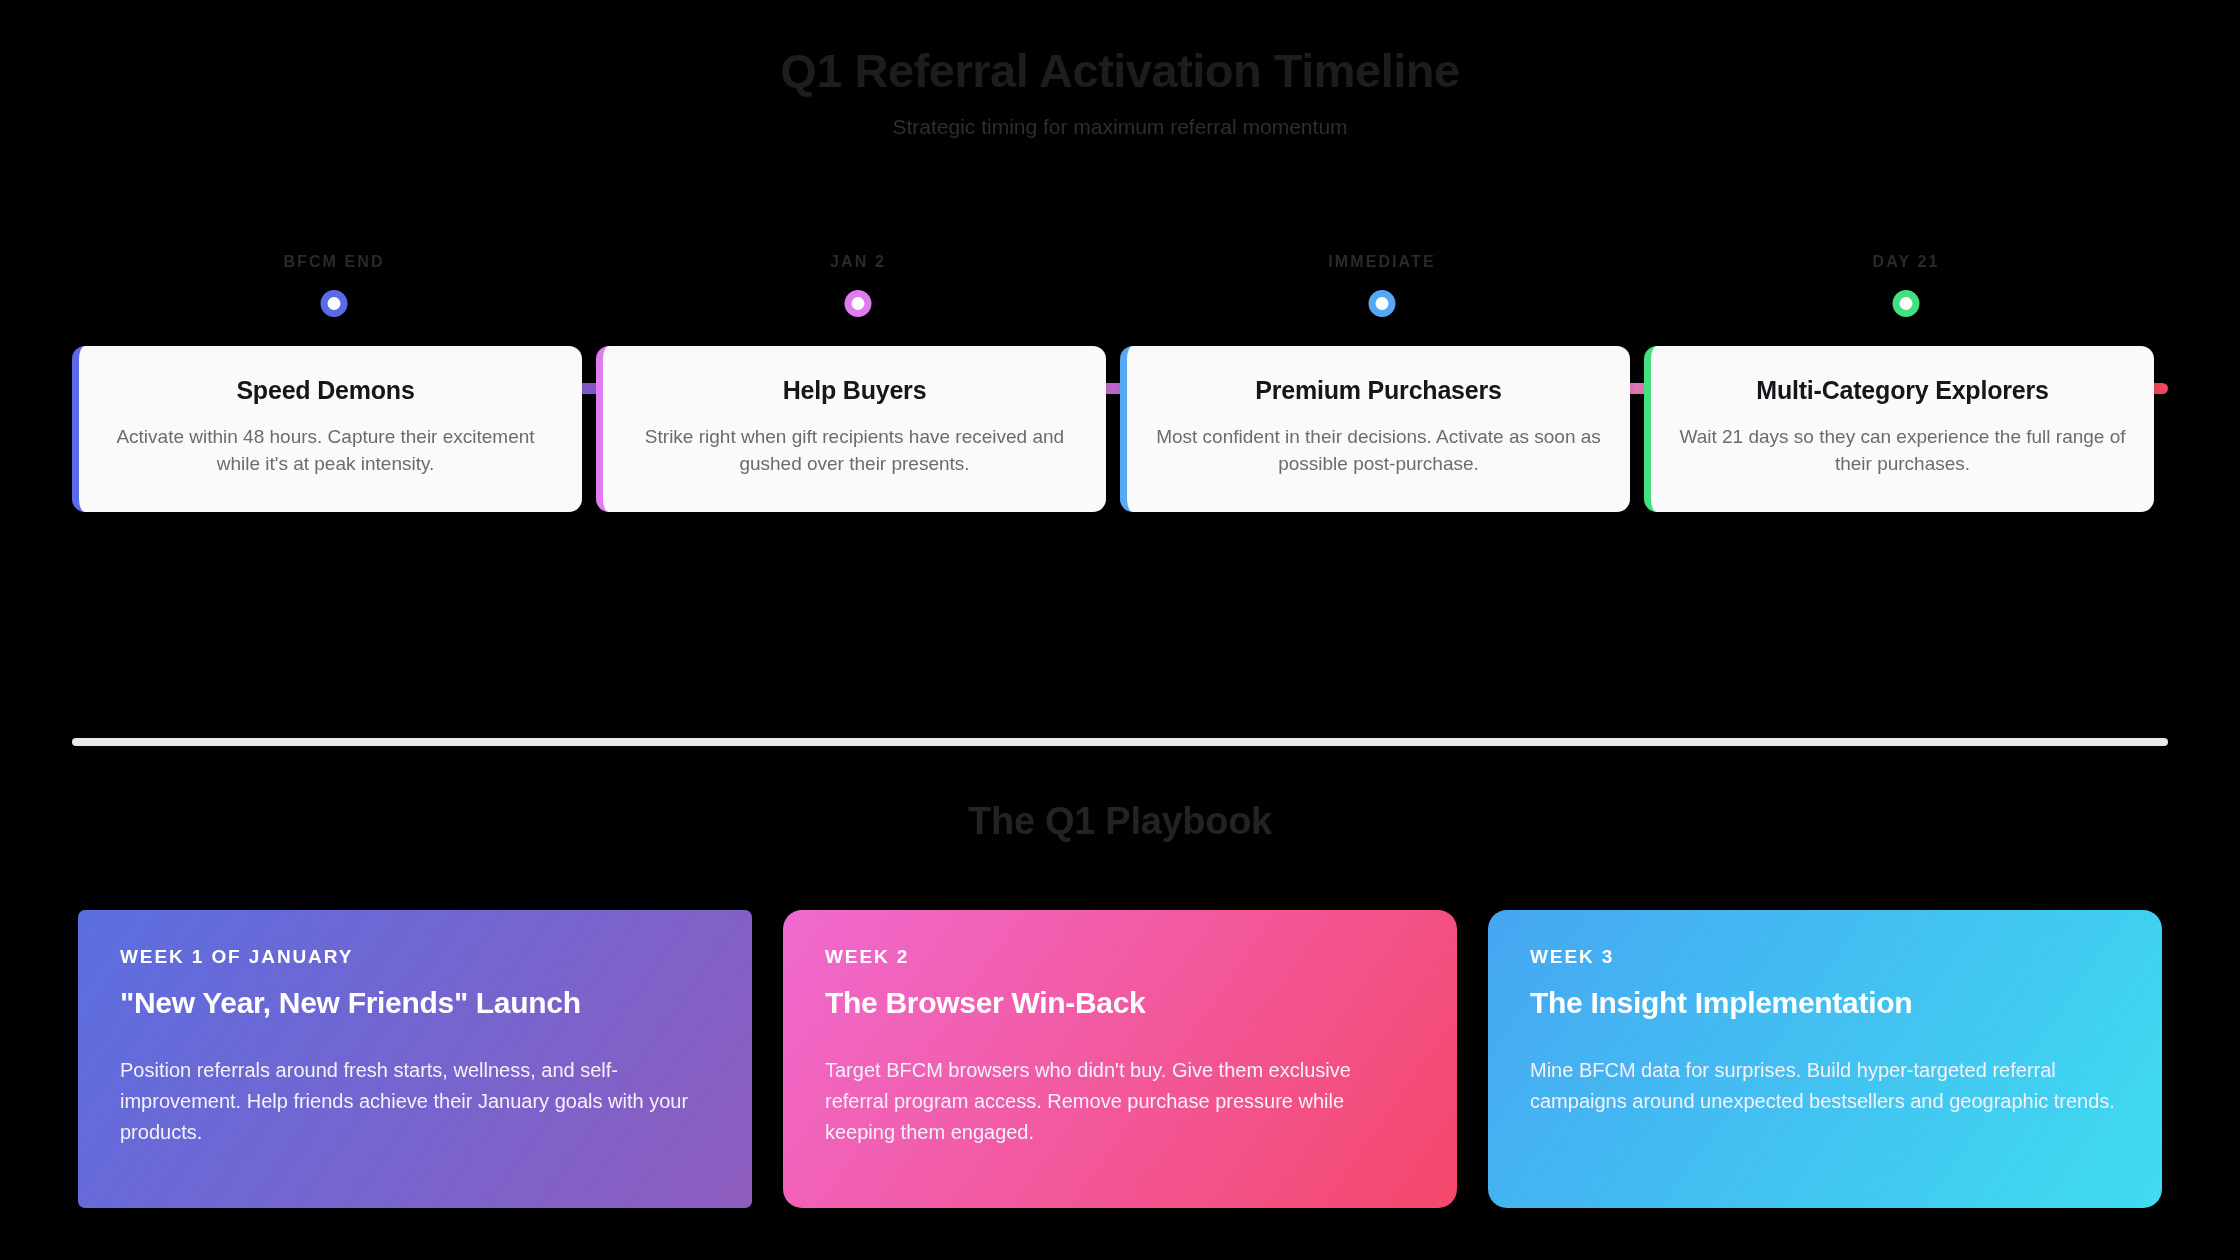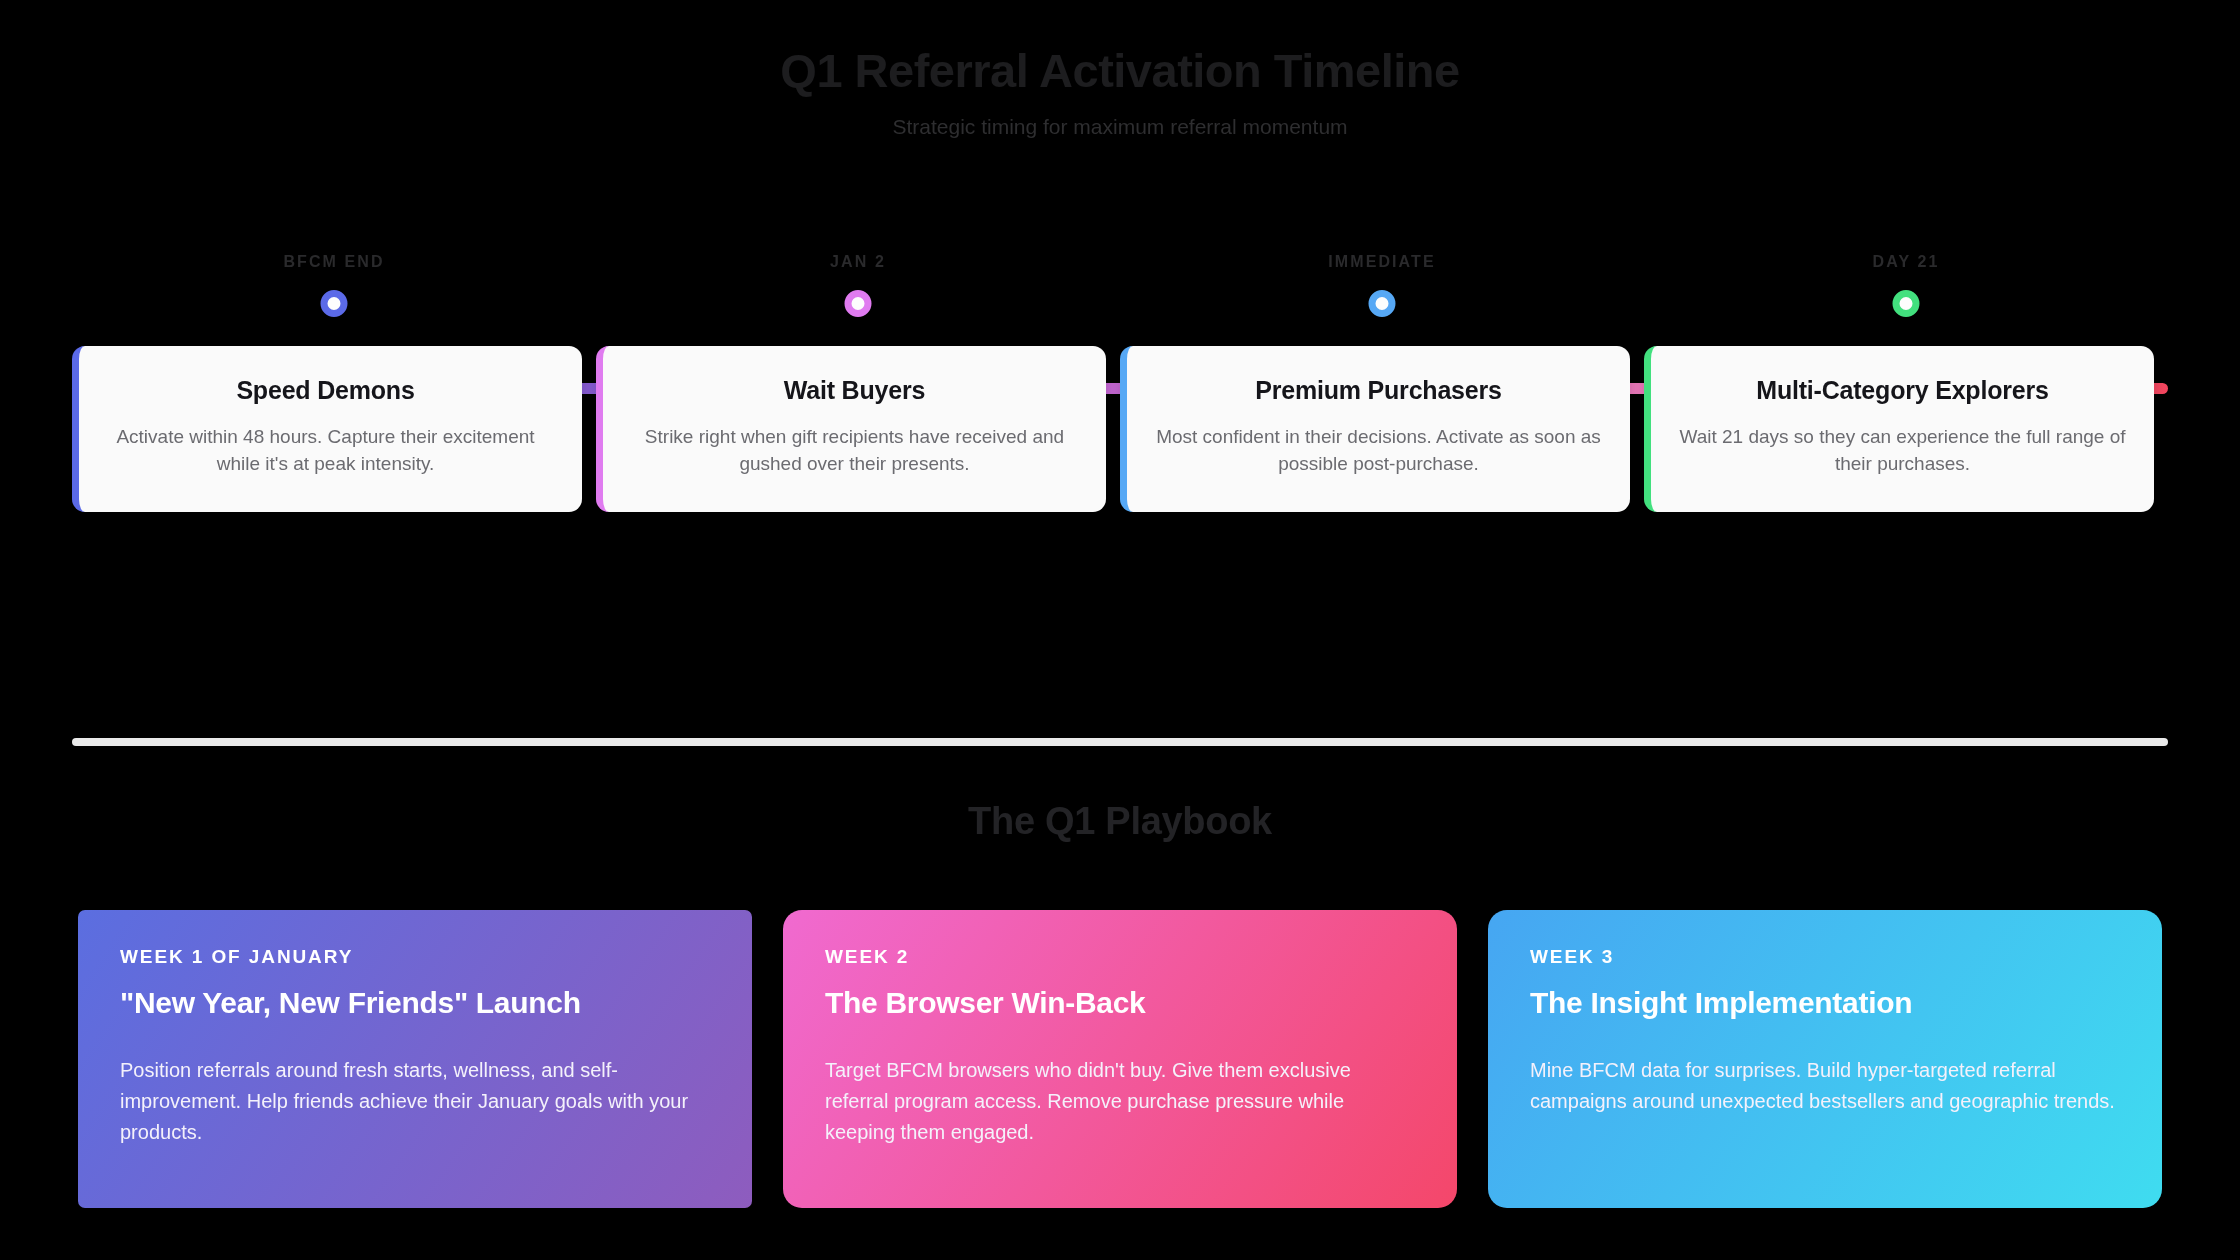--- a/index.html
+++ b/index.html
@@ -128,21 +128,21 @@
         <div class="tcard" style="border-left-color: rgb(91, 106, 232); padding-left: 16px;">
           <div class="tcard-title">Speed Demons</div>
           <div class="tcard-desc">Activate within 48 hours. Capture their excitement while it's at peak intensity.</div>
         </div>
       </div>
 
       <div class="mcol">
         <div class="mlabel">JAN 2</div>
         <div class="mdot" style="border-color: rgb(224, 123, 240);"></div>
         <div class="tcard" style="border-left-color: rgb(224, 123, 240);">
-          <div class="tcard-title">Wait Buyers</div>
+          <div class="tcard-title">Help Buyers</div>
           <div class="tcard-desc">Strike right when gift recipients have received and gushed over their presents.</div>
         </div>
       </div>
 
       <div class="mcol">
         <div class="mlabel">IMMEDIATE</div>
         <div class="mdot" style="border-color: rgb(86, 168, 245);"></div>
         <div class="tcard" style="border-left-color: rgb(86, 168, 245);">
           <div class="tcard-title">Premium Purchasers</div>
           <div class="tcard-desc">Most confident in their decisions. Activate as soon as possible post-purchase.</div>

